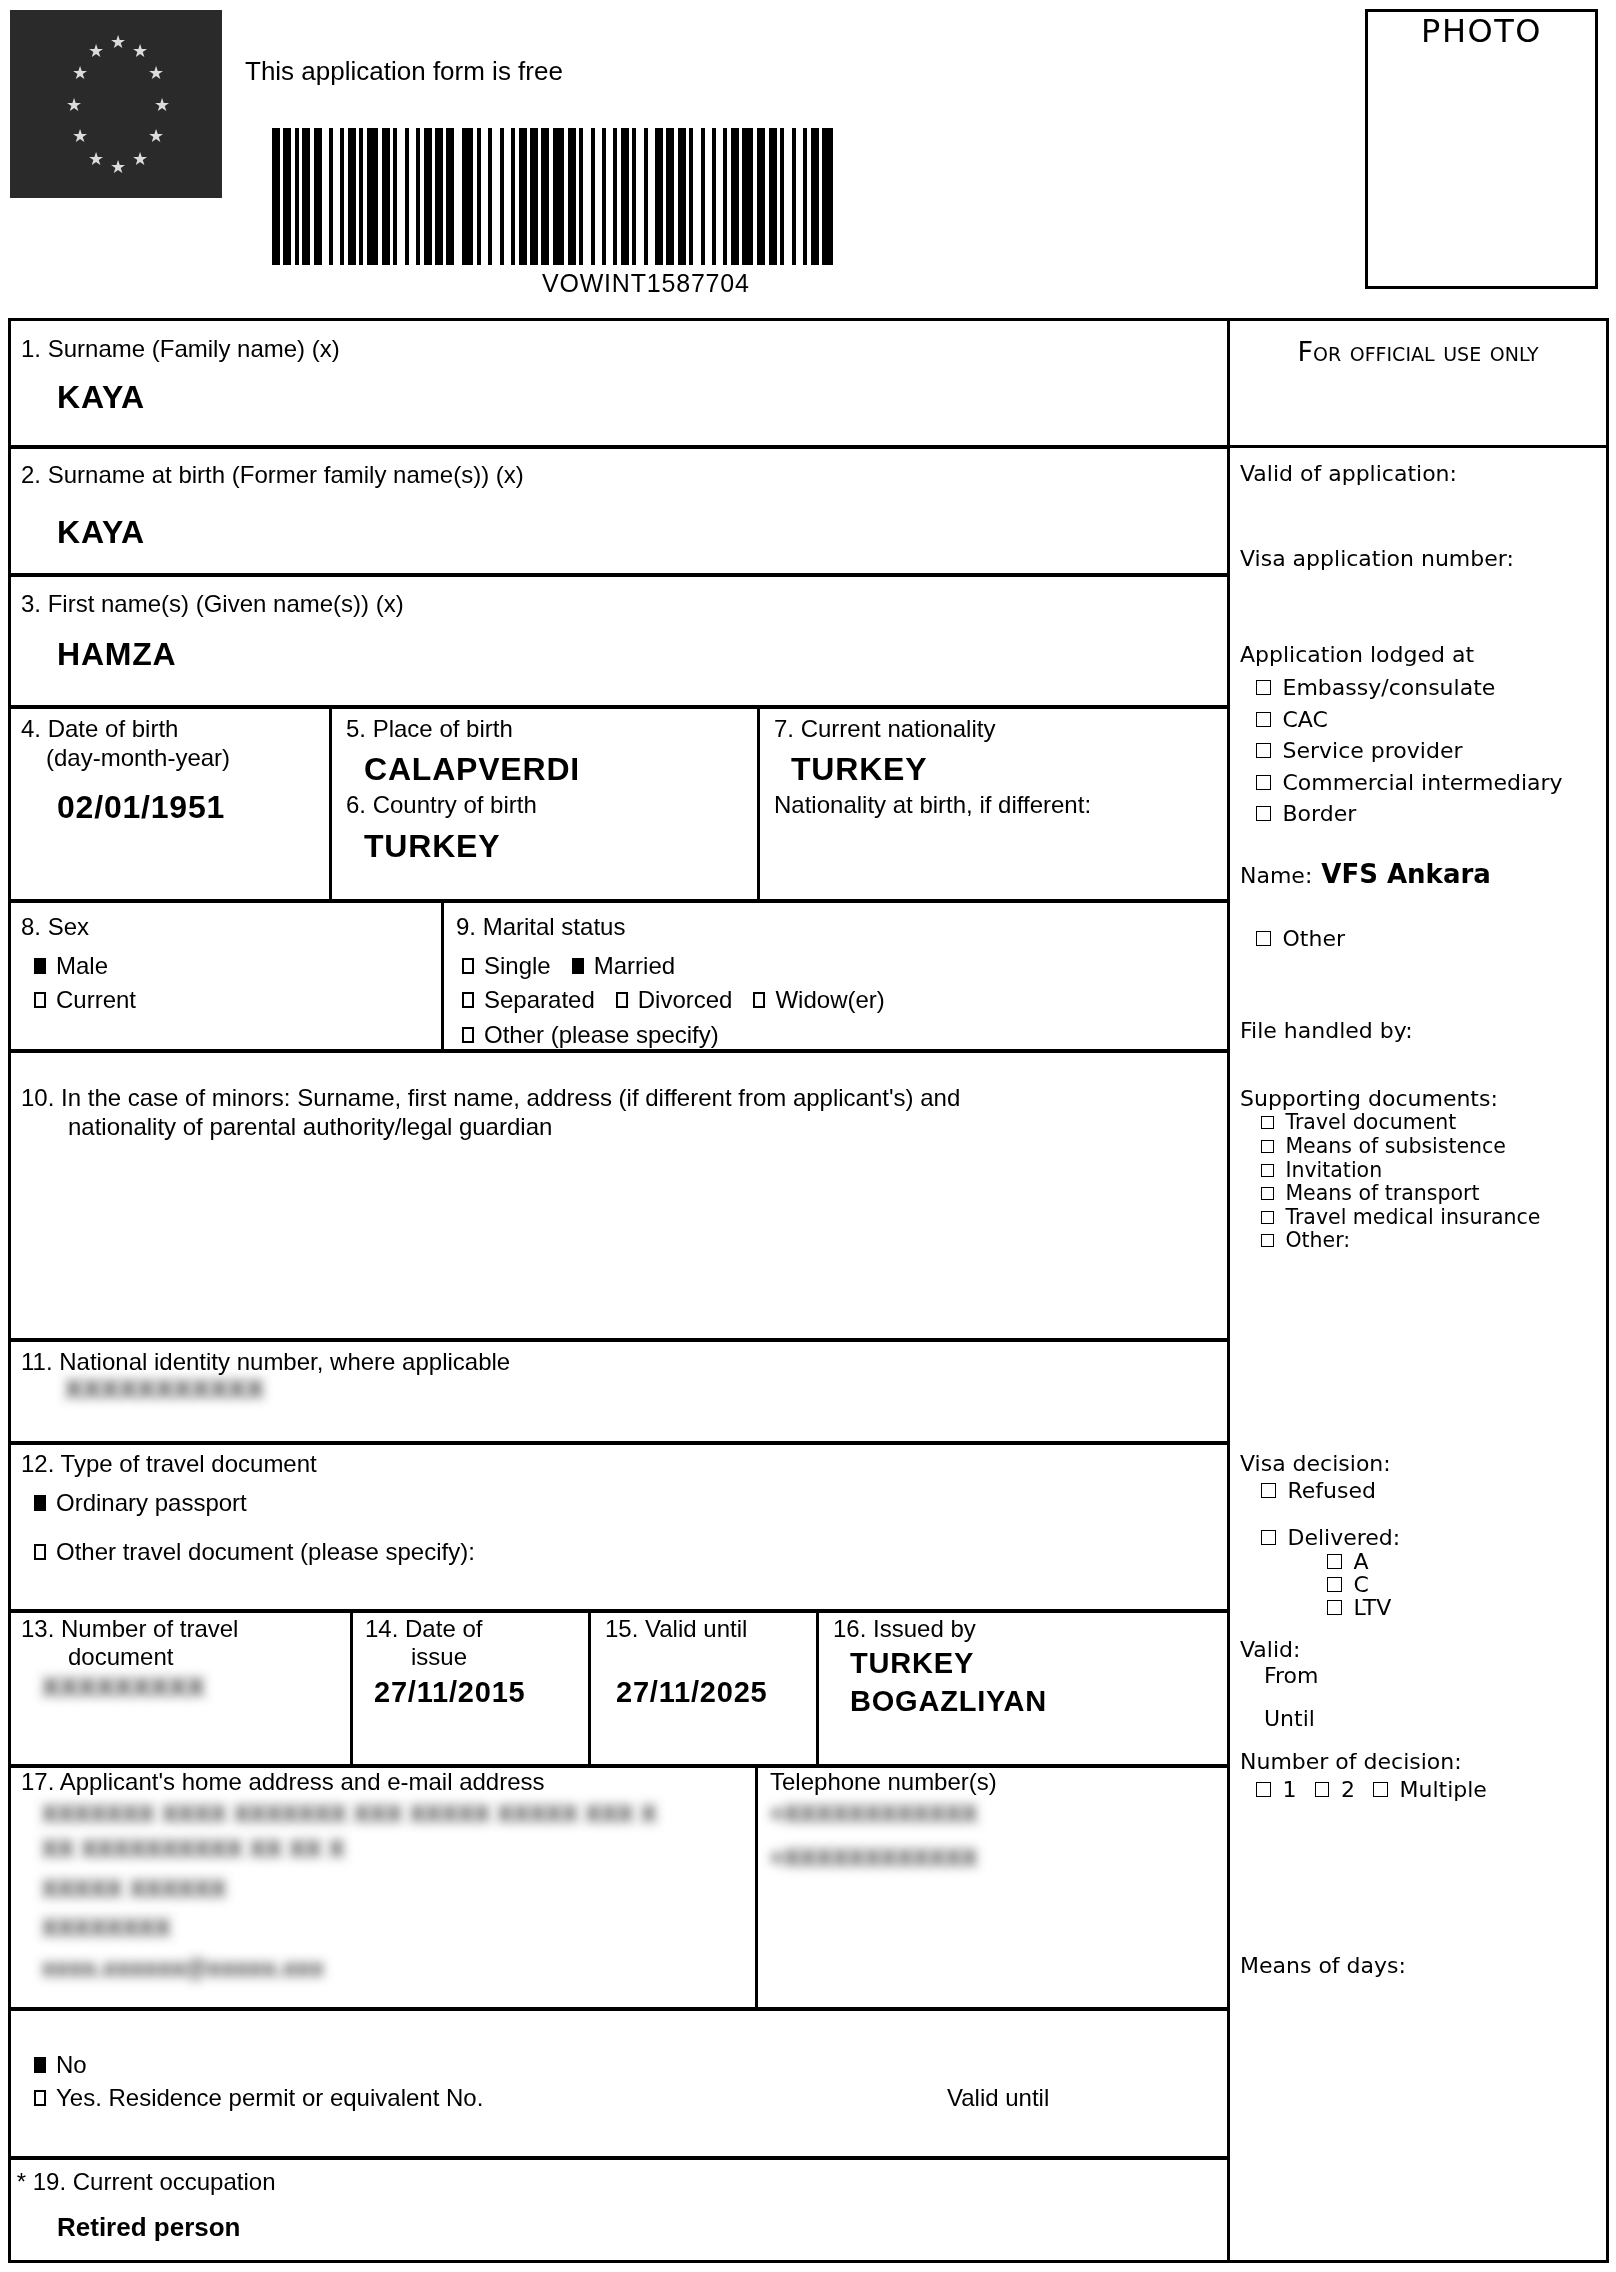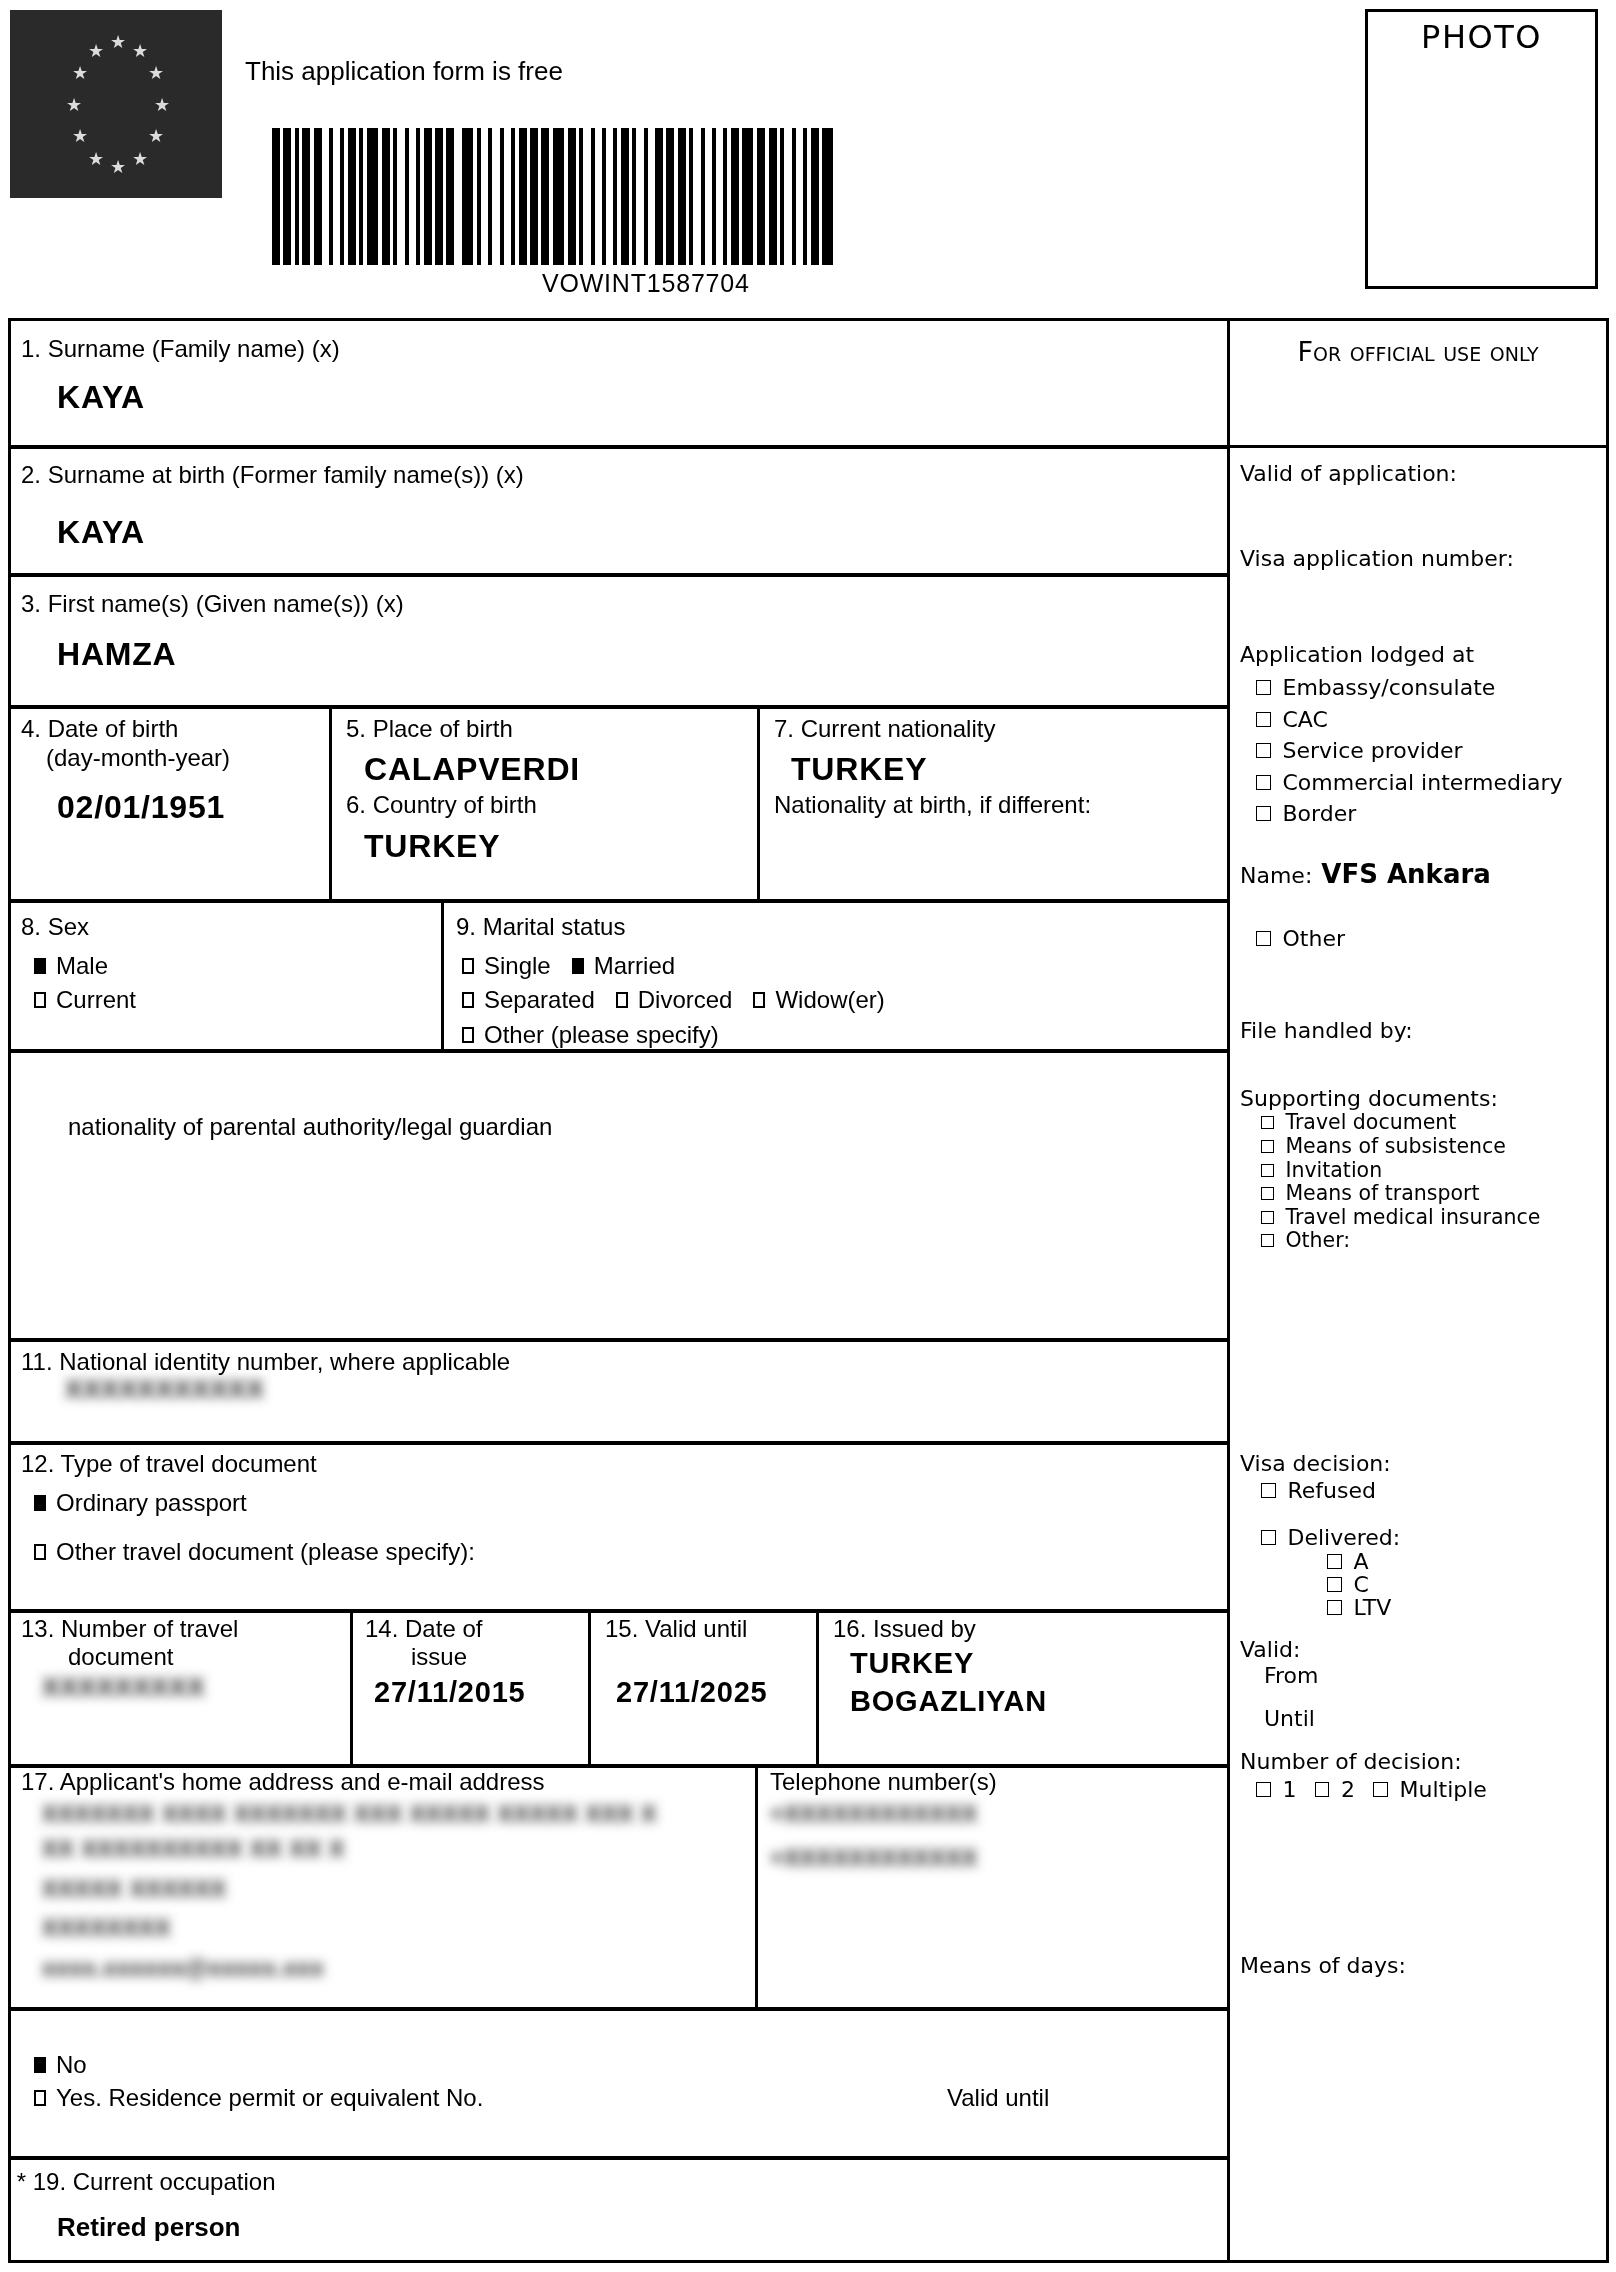--- a/index.html
+++ b/index.html
@@ -11,21 +11,21 @@
   
   .flag { position: absolute; left: 10px; top: 10px; width: 212px; height: 188px; background: #2a2a2a; }
   .star { position: absolute; color: #dcdcdc; font-size: 18px; transform: translate(-50%,-50%);
           font-family: "DejaVu Sans", sans-serif; }
   .title { position: absolute; left: 245px; top: 12px; font-size: 38px; white-space: nowrap; }
   .subtitle { position: absolute; left: 245px; top: 56px; font-size: 26px; white-space: nowrap; }
   .barcode { position: absolute; left: 272px; top: 128px; width: 565px; height: 137px; }
   .barcode-text { position: absolute; left: 542px; top: 269px; font-size: 25px; letter-spacing: 0.8px; }
   .photo-box { position: absolute; left: 1365px; top: 9px; width: 233px; height: 280px;
                border: 3px solid #000; text-align: center; }
-  .photo-box span { display: inline-block; margin-top: 6px; font-size: 32px; letter-spacing: 1.5px;
+  .photo-box span { display: inline-block; font-size: 32px; letter-spacing: 1.5px;
                     font-family: "DejaVu Sans", sans-serif; }
 
   
   .box { position: absolute; border: 3px solid #000; }
   .line { position: absolute; background: #000; }
 
   
   .lbl { position: absolute; font-size: 24px; white-space: nowrap; }
   .val { position: absolute; font-size: 32px; font-weight: bold; letter-spacing: 0.8px; white-space: nowrap; }
   .val-sm { position: absolute; font-size: 26px; font-weight: bold; white-space: nowrap; }
@@ -201,20 +201,21 @@
       <span class="cb"></span>
       <span class="cbl">Divorced</span>
       <span class="cb"></span>
       <span class="cbl">Widow(er)</span>
     </div>
   <div class="cbrow" style="left:462px;top:1021px">
       <span class="cb"></span>
       <span class="cbl">Other (please specify)</span>
     </div>
 
+  <div class="lbl" style="left:21px;top:1084px">10. In the case of minors: Surname, first name, address (if different from applicant's) and</div>
   <div class="lbl" style="left:68px;top:1113px">nationality of parental authority/legal guardian</div>
 
   <div class="lbl" style="left:21px;top:1348px">11. National identity number, where applicable</div>
   <div class="rdt rdt-lg" style="left:65px;top:1374px">XXXXXXXXXXX</div>
 
   <div class="lbl" style="left:21px;top:1450px">12. Type of travel document</div>
   <div class="cbrow" style="left:34px;top:1489px">
       <span class="cb on"></span>
       <span class="cbl">Ordinary passport</span>
     </div>

